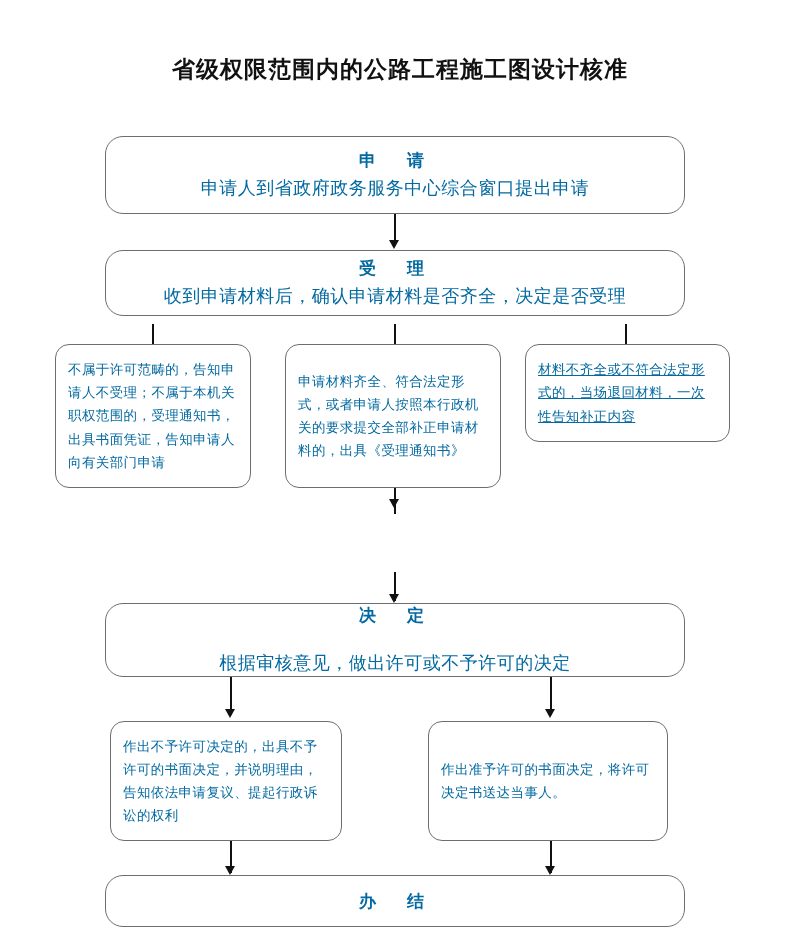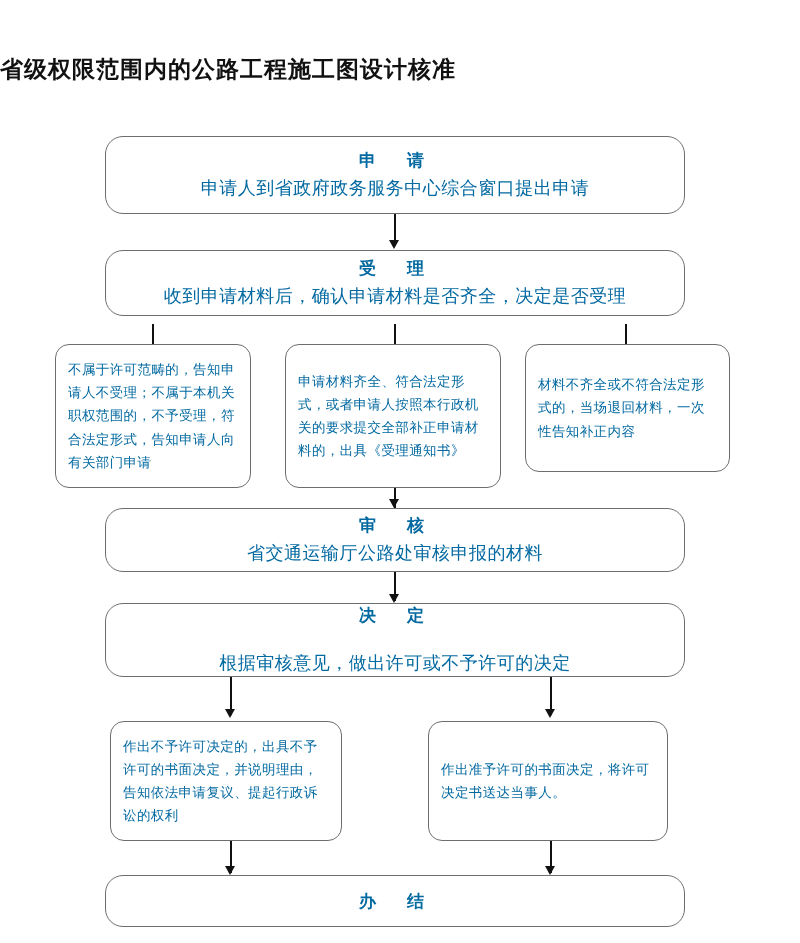--- a/index.html
+++ b/index.html
@@ -19,21 +19,21 @@
   #chart-root {
     position: absolute;
     inset: 0;
   }
 
   .page-title {
     position: absolute;
     top: 54px;
     left: 0;
     width: 800px;
-    text-align: left;
+    text-align: center;
     font-size: 23px;
     font-weight: bold;
     letter-spacing: 1px;
     color: #111111;
     font-family: Liberation Mono, monospace;
   }
 
   
   .node {
     position: absolute;
@@ -128,38 +128,34 @@
   <div class="conn" style="left:152px; top:324px; height:24px;"></div>
   <div class="arrowhead" style="left:147px; top:344px;"></div>
 
   <div class="conn" style="left:394px; top:324px; height:24px;"></div>
   <div class="arrowhead" style="left:389px; top:344px;"></div>
 
   <div class="conn" style="left:625px; top:324px; height:24px;"></div>
   <div class="arrowhead" style="left:620px; top:344px;"></div>
 
   <div class="node small" style="left:55px; top:344px; width:196px; height:144px;">
-    <div class="body">不属于许可范畴的，告知申请人不受理；不属于本机关职权范围的，不予受理，符合法定形式，告知申请人向有关部门申请</div>
+    <div class="body">不属于许可范畴的，告知申请人不受理；不属于本机关职权范围的，受理通知书，出具书面凭证，告知申请人向有关部门申请</div>
   </div>
 
   <div class="node small" style="left:285px; top:344px; width:216px; height:144px;">
     <div class="body">申请材料齐全、符合法定形式，或者申请人按照本行政机关的要求提交全部补正申请材料的，出具《受理通知书》</div>
   </div>
 
-  <div class="node small" style="left:525px; top:344px; width:205px; height:128px;">
+  <div class="node small" style="left:525px; top:344px; width:205px; height:98px;text-decoration:underline;">
     <div class="body">材料不齐全或不符合法定形式的，当场退回材料，一次性告知补正内容</div>
   </div>
 
   <div class="conn" style="left:394px; top:488px; height:26px;"></div>
   <div class="arrowhead" style="left:389px; top:499px;"></div>
 
-  <div class="node wide" style="left:105px; top:508px; width:580px; height:64px;">
-    <div class="head">审　核</div>
-    <div class="sub">省交通运输厅公路处审核申报的材料</div>
-  </div>
 
   <div class="conn" style="left:394px; top:572px; height:29px;"></div>
   <div class="arrowhead" style="left:389px; top:594px;"></div>
 
   <div class="node wide" style="left:105px; top:603px; width:580px; height:74px;justify-content:space-between;">
     <div class="head">决　定</div>
     <div class="sub">根据审核意见，做出许可或不予许可的决定</div>
   </div>
 
   <div class="conn" style="left:230px; top:677px; height:38px;"></div>

